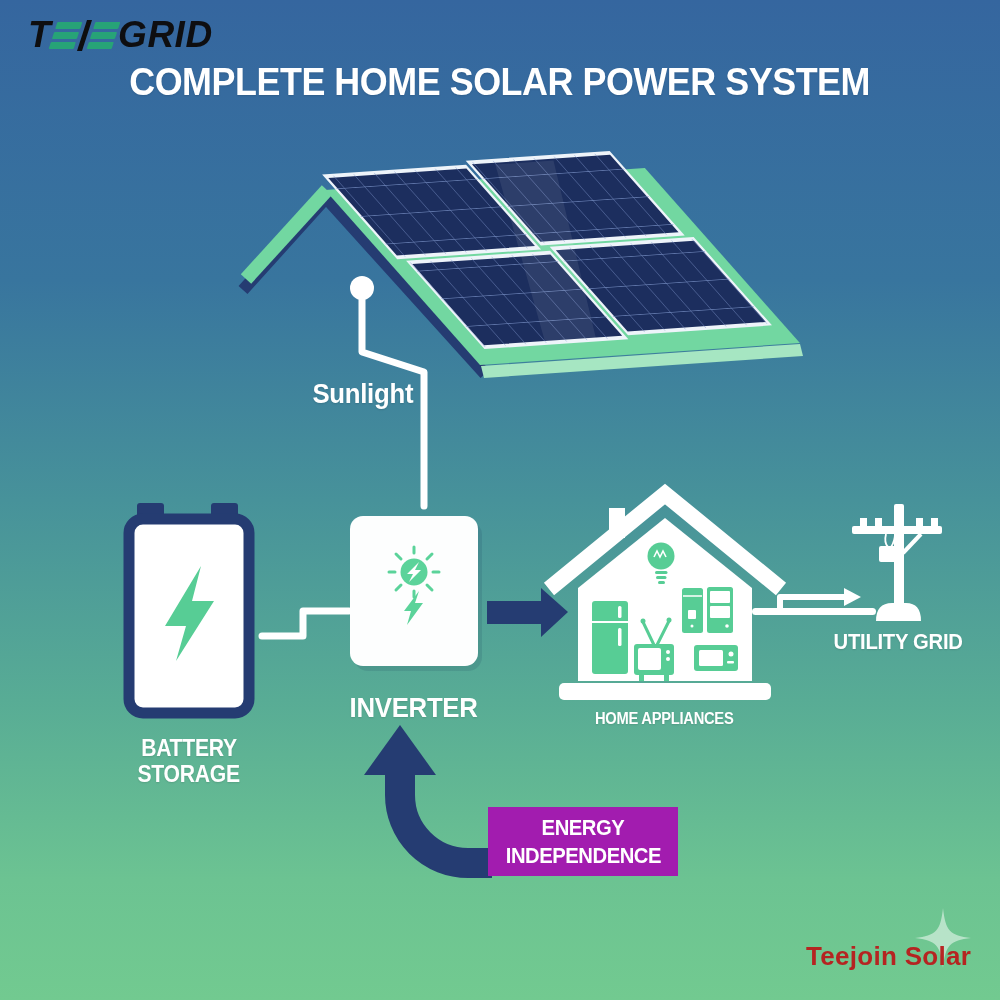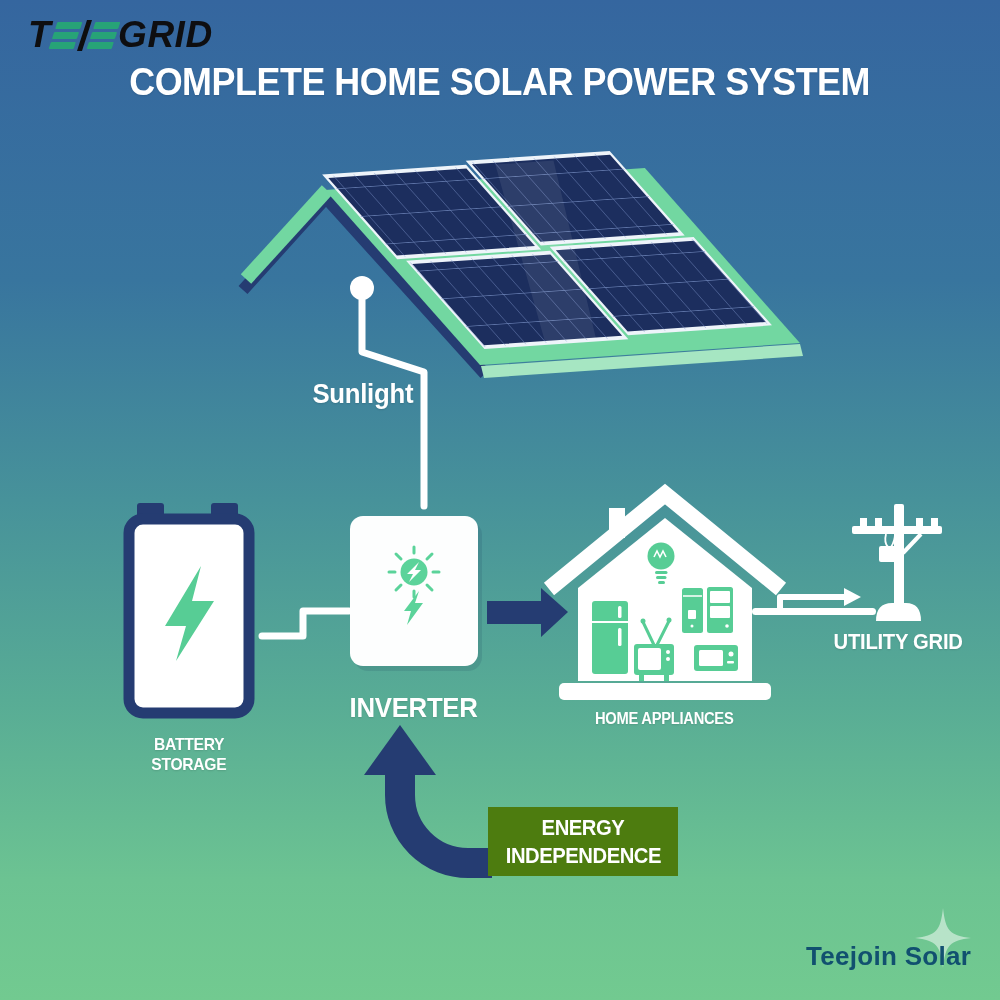--- a/index.html
+++ b/index.html
@@ -5,29 +5,29 @@
   html,body{margin:0;padding:0;}
   body{width:1000px;height:1000px;position:relative;overflow:hidden;
        font-family:"Liberation Sans",sans-serif;
        background:linear-gradient(180deg,#35669f 0%,#38759e 28%,#47929a 50%,#58ac95 70%,#6cc392 88%,#72ca90 100%);}
   .stage{position:absolute;left:0;top:0;width:1000px;height:1000px;}
   .lbl{position:absolute;color:#fff;font-weight:700;text-align:center;
        letter-spacing:-0.3px;text-shadow:0 1px 2px rgba(0,0,0,0.12);line-height:1.15;}
   .cond{display:inline-block;transform:scaleX(0.92);}
   .title{left:0;top:60px;width:1000px;font-size:39px;letter-spacing:-0.5px;}
   .sunlight{left:293px;top:378px;width:140px;font-size:28px;}
-  .battery-lbl{left:109px;top:735px;width:160px;font-size:17px;}
+  .battery-lbl{left:109px;top:735px;width:160px;font-size:23px;}
   .inverter-lbl{left:344px;top:679px;width:140px;font-size:28px;margin-top:13px;}
   .appliances-lbl{left:564px;top:710px;width:200px;font-size:16px;}
   .grid-lbl{left:808px;top:629px;width:180px;font-size:22px;}
   .banner{position:absolute;left:488px;top:807px;width:190px;height:69px;
-          background:#4d7c0f;color:#fff;display:flex;flex-direction:column;
+          background:#a21caf;color:#fff;display:flex;flex-direction:column;
           justify-content:center;align-items:center;font-weight:700;font-size:22px;
           line-height:1.25;letter-spacing:-0.5px;}
-  .watermark{position:absolute;left:806px;top:941px;color:#0c4a6e;font-weight:700;
+  .watermark{position:absolute;left:806px;top:941px;color:#b91c1c;font-weight:700;
              font-size:26px;letter-spacing:0.3px;opacity:0.95;}
   
   .logo{position:absolute;left:28px;top:12px;display:flex;align-items:center;height:46px;}
   .logo .t,.logo .join{font-weight:700;font-style:italic;font-size:37px;color:#0e0e10;letter-spacing:0.5px;}
   .logo .bars{display:flex;align-items:center;margin:0 2px;}
   .logo .estack{display:flex;flex-direction:column;gap:3px;transform:skewX(-18deg);}
   .logo .estack i{display:block;width:25px;height:7px;background:#27a377;border-radius:1px;}
   .logo .slash{width:5px;height:31px;background:#0e0e10;transform:skewX(-18deg);margin:0 4px;}
 </style>
 </head>

